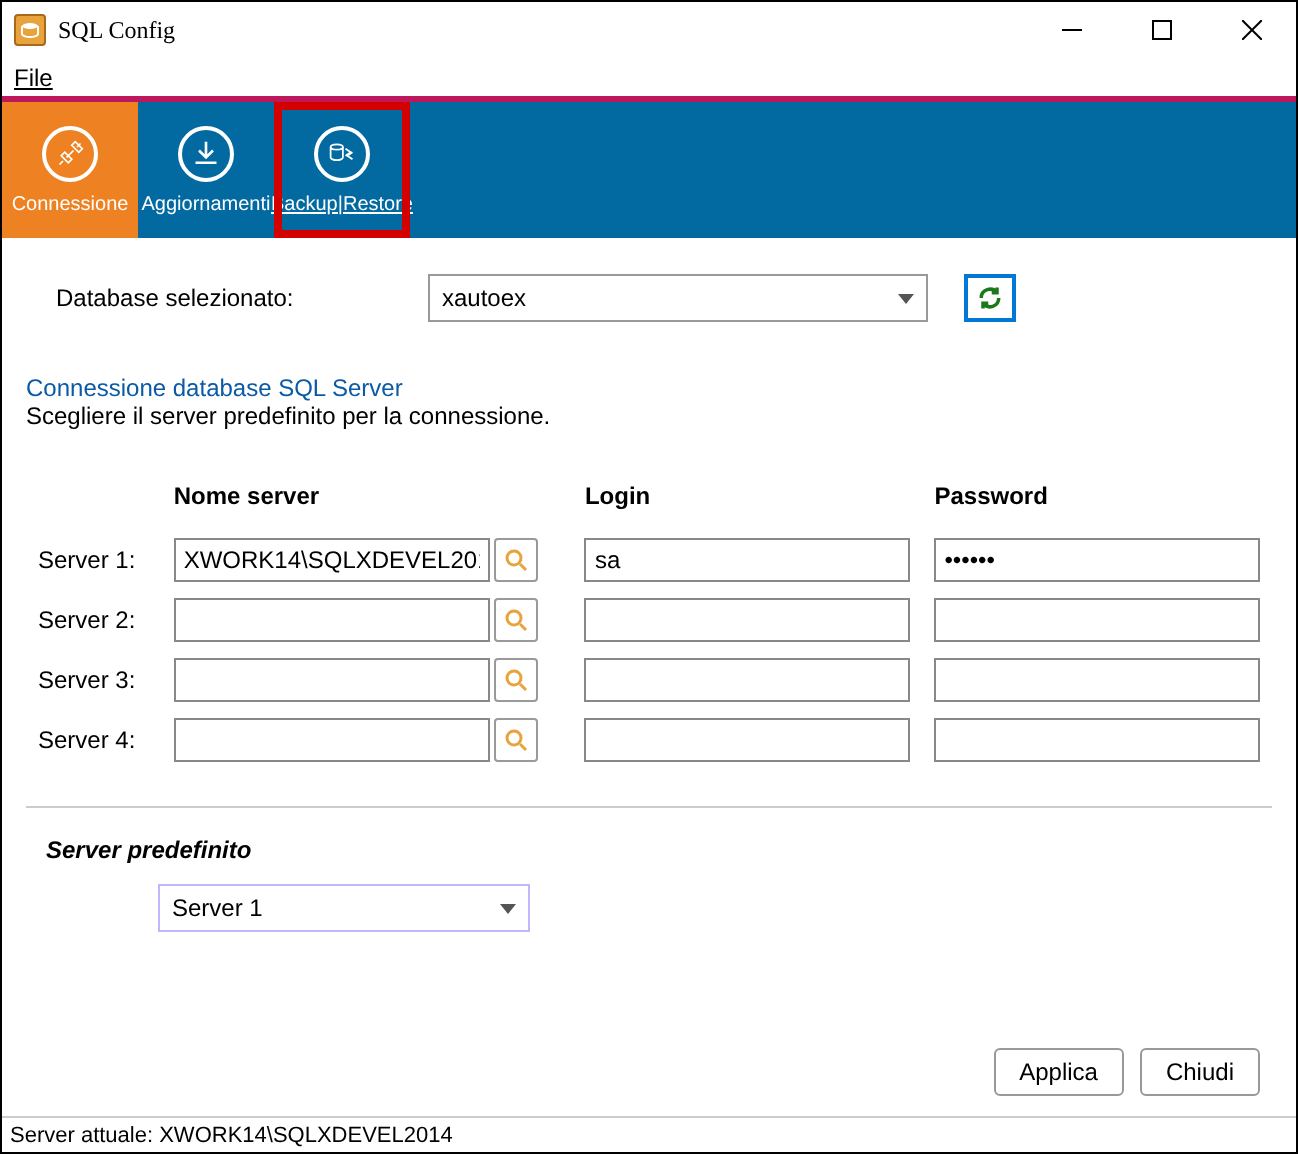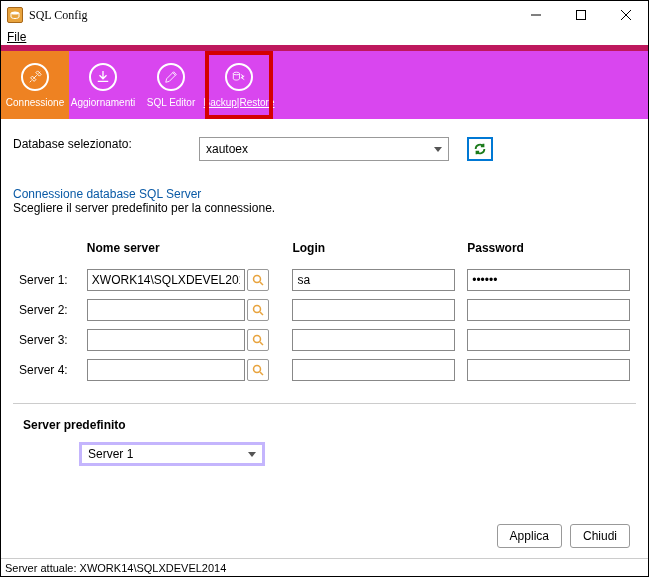--- a/index.html
+++ b/index.html
@@ -4,28 +4,28 @@
 <style>
   * { box-sizing: border-box; margin: 0; padding: 0; font-family: "Segoe UI", Tahoma, sans-serif; }
   body { width: 649px; height: 577px; background: #fff; position: relative; border: 1px solid #000; }
   .titlebar { height: 28px; display: flex; align-items: center; padding: 0 0 0 6px; background: #fff; }
   .title-icon { width: 16px; height: 16px; background: #e8a33d; border: 1px solid #a8681a; border-radius: 2px; display: flex; align-items: center; justify-content: center; }
   .title-icon svg { width: 10px; height: 10px; }
   .title-text { margin-left: 6px; font-size: 12px; color: #000; font-family: Liberation Serif, serif; }
   .win-controls { margin-left: auto; display: flex; }
   .win-btn { width: 45px; height: 28px; display: flex; align-items: center; justify-content: center; }
   .win-btn svg { width: 10px; height: 10px; stroke: #000; stroke-width: 1; fill: none; }
-  .menubar { height: 22px; padding-left: 6px; font-size: 12px; display: flex; align-items: center; color: #000; border-bottom: 6px solid #be185d; text-decoration: underline; }
-  .toolbar { height: 68px; background: #d946ef; display: flex; }
+  .menubar { height: 22px; padding-left: 6px; font-size: 12px; display: flex; align-items: center; color: #000; border-bottom: 3px solid #be185d; text-decoration: underline; }
+  .toolbar { height: 68px; background: #0369a1; display: flex; }
   .tool-item { width: 68px; display: flex; flex-direction: column; align-items: center; justify-content: center; color: #fff; font-size: 10px; gap: 6px; }
   .tool-item.active { background: #EE8222; }
   .tool-item.highlighted { outline: 4px solid #d40000; outline-offset: -4px; text-decoration: underline; }
   .tool-icon { width: 28px; height: 28px; border: 2px solid #fff; border-radius: 50%; display: flex; align-items: center; justify-content: center; }
   .tool-icon svg { width: 14px; height: 14px; fill: #fff; stroke: #fff; }
-  .dbrow { display: flex; padding: 18px 12px; gap: 12px; }
+  .dbrow { display: flex; align-items: center; padding: 18px 27px; gap: 12px; }
   .dbrow-label { font-size: 12px; color: #000; width: 150px; }
   .db-select { flex: 0 0 250px; height: 24px; border: 1px solid #999; display: flex; align-items: center; padding: 0 6px; justify-content: space-between; font-size: 12px; margin-left: 24px; }
   .db-refresh { width: 26px; height: 24px; border: 2px solid #0078d4; display: flex; align-items: center; justify-content: center; margin-left: 6px; }
   .db-refresh svg { width: 14px; height: 14px; stroke: #1a7a1a; fill: none; stroke-width: 2; }
   .section-hdr { padding: 8px 12px 2px; }
   .section-title { font-size: 12px; color: #0a5aa6; }
   .section-sub { font-size: 12px; color: #000; margin-top: 0; }
   .grid { padding: 20px 12px 0; }
   .grid table { border-collapse: collapse; width: 100%; }
   .grid td, .grid th { padding: 4px 6px; font-size: 12px; vertical-align: middle; text-align: left; font-weight: normal; }
@@ -33,22 +33,22 @@
   .rowlabel { width: 66px; }
   .server-col { width: 200px; }
   .login-col { width: 170px; }
   .pwd-col { width: 170px; }
   .input-wrap { display: flex; align-items: center; }
   .txt { width: 100%; height: 22px; border: 1px solid #888; padding: 0 4px; font-size: 12px; }
   .srv-input .txt { width: 158px; }
   .browse-btn { width: 22px; height: 22px; border: 1px solid #999; border-radius: 2px; display: flex; align-items: center; justify-content: center; margin-left: 2px; background: #fff; }
   .browse-btn svg { width: 12px; height: 12px; }
   .divider { border: none; border-top: 1px solid #ccc; margin: 18px 12px 0; }
-  .pref-label { font-size: 12px; font-weight: 600; padding: 14px 22px 6px; }
-  .pref-select { margin-left: 78px; width: 186px; height: 24px; border: 3px solid #c4b5fd; display: flex; align-items: center; justify-content: space-between; padding: 0 6px; font-size: 12px; margin-top: 4px; }
+  .pref-label { font-size: 12px; font-weight: 600; padding: 14px 22px 6px; font-style: italic; }
+  .pref-select { margin-left: 78px; width: 186px; height: 24px; border: 1px solid #c4b5fd; display: flex; align-items: center; justify-content: space-between; padding: 0 6px; font-size: 12px; margin-top: 4px; }
   .footer-btns { display: flex; justify-content: center; gap: 8px; padding: 0 18px; position: absolute; bottom: 28px; right: 0; }
   .btn { min-width: 60px; height: 24px; border: 1px solid #999; border-radius: 3px; background: #fff; font-size: 12px; display: flex; align-items: center; justify-content: center; padding: 0 12px; }
   .statusbar { position: absolute; bottom: 0; left: 0; right: 0; height: 18px; border-top: 1px solid #ccc; font-size: 11px; padding-left: 4px; display: flex; align-items: center; }
   .chev { width: 0; height: 0; border-left: 4px solid transparent; border-right: 4px solid transparent; border-top: 5px solid #555; }
 </style>
 </head>
 <body>
 
 <div class="titlebar">
   <span class="title-icon">
@@ -92,28 +92,20 @@
     <span>Connessione</span>
   </div>
   <div class="tool-item">
     <span class="tool-icon">
         <svg viewBox="0 0 16 16">
           <path d="M8 1v8M4 6l4 4 4-4M2 13h12" stroke-width="1.5" fill="none"></path>
         </svg>
       </span>
     <span>Aggiornamenti</span>
   </div>
-  <div class="tool-item">
-    <span class="tool-icon">
-        <svg viewBox="0 0 16 16">
-          <path d="M2 14l1-4 8-8 3 3-8 8zM10 3l3 3" stroke-width="1" fill="none"></path>
-        </svg>
-      </span>
-    <span>SQL Editor</span>
-  </div>
   <div class="tool-item highlighted">
     <span class="tool-icon">
         <svg viewBox="0 0 16 16">
           <ellipse cx="5" cy="4" rx="3.5" ry="1.5" fill="none" stroke-width="1"></ellipse>
           <path d="M1.5 4v6c0 .8 1.6 1.5 3.5 1.5s3.5-.7 3.5-1.5V4" fill="none" stroke-width="1"></path>
           <path d="M10 5l3 2-3 2M14 11l-3-2 3-2" stroke-width="1" fill="none"></path>
         </svg>
       </span>
     <span>Backup|Restore</span>
   </div>

